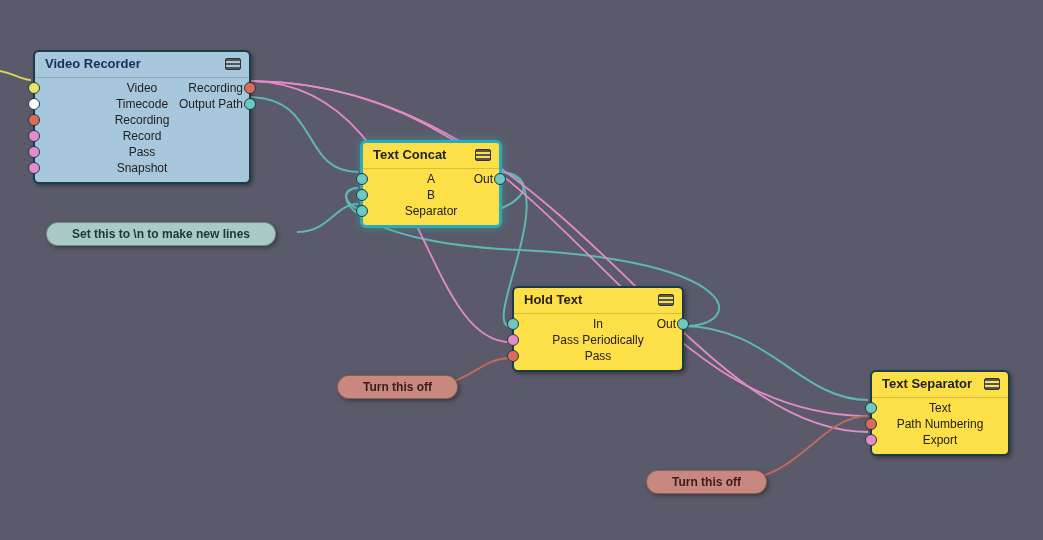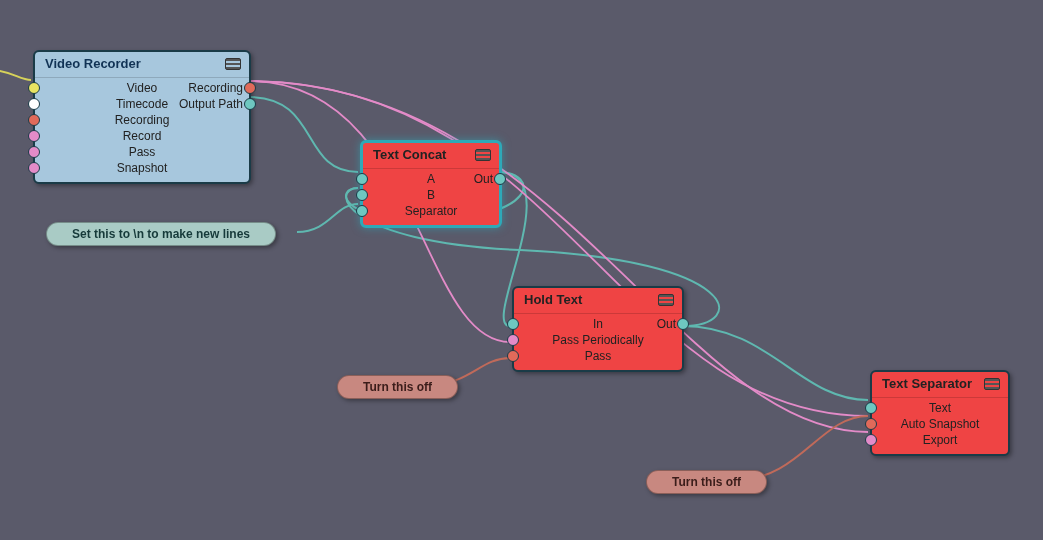--- a/index.html
+++ b/index.html
@@ -1,19 +1,19 @@
 <!DOCTYPE html>
 <html><head>
 <meta charset="utf-8">
 <style>
   html,body{margin:0;padding:0;width:1043px;height:540px;background:#5a5a6a;font-family:"Segoe UI",Arial,sans-serif;font-size:12px;color:#222;overflow:hidden}
   .canvas{position:relative;width:1043px;height:540px}
   svg.wires{position:absolute;inset:0;width:1043px;height:540px;pointer-events:none}
 
-  .node{position:absolute;border:2px solid #1a3b47;border-radius:6px;background:#ef4444;box-shadow:2px 2px 4px rgba(0,0,0,.35)}
+  .node{position:absolute;border:2px solid #1a3b47;border-radius:6px;background:#fde047;box-shadow:2px 2px 4px rgba(0,0,0,.35)}
   .node.sel{border:3px solid #2ea9b8;box-shadow:0 0 8px rgba(46,169,184,.6)}
   .node .title{font-weight:700;font-size:13px;padding:4px 8px 6px 10px;border-bottom:1px solid rgba(0,0,0,.15);display:flex;justify-content:space-between;align-items:center}
   .node.blue{background:#a7c7dd}
   .node.blue .title{color:#113355}
   .node .title .grip{width:14px;height:10px;background:linear-gradient(#555 0 2px,transparent 2px 4px,#555 4px 6px,transparent 6px 8px,#555 8px 10px);border:1px solid #333;border-radius:2px}
   .body{position:relative;padding:2px 6px 6px 6px}
   .row{display:flex;align-items:center;height:16px;line-height:16px}
   .row.left{justify-content:center}
   .row.right{justify-content:flex-end}
   .lbl{white-space:nowrap}
@@ -158,21 +158,21 @@
         <span>Text Separator</span>
         <span class="grip"></span>
       </div>
     <div class="body">
       <div class="row left">
           <span class="port in c-teal" style="top:4px"></span>
           <span class="lbl">Text</span>
         </div>
       <div class="row left">
           <span class="port in c-red" style="top:20px"></span>
-          <span class="lbl">Auto Snapshot</span>
+          <span class="lbl">Path Numbering</span>
         </div>
       <div class="row left">
           <span class="port in c-pink" style="top:36px"></span>
           <span class="lbl">Export</span>
         </div>
     </div>
   </div>
 
   <div class="note teal" style="left:46px;top:222px"><span>Set this to \n  to make new lines</span></div>
   <div class="note red" style="left:337px;top:375px"><span>Turn this off</span></div>

